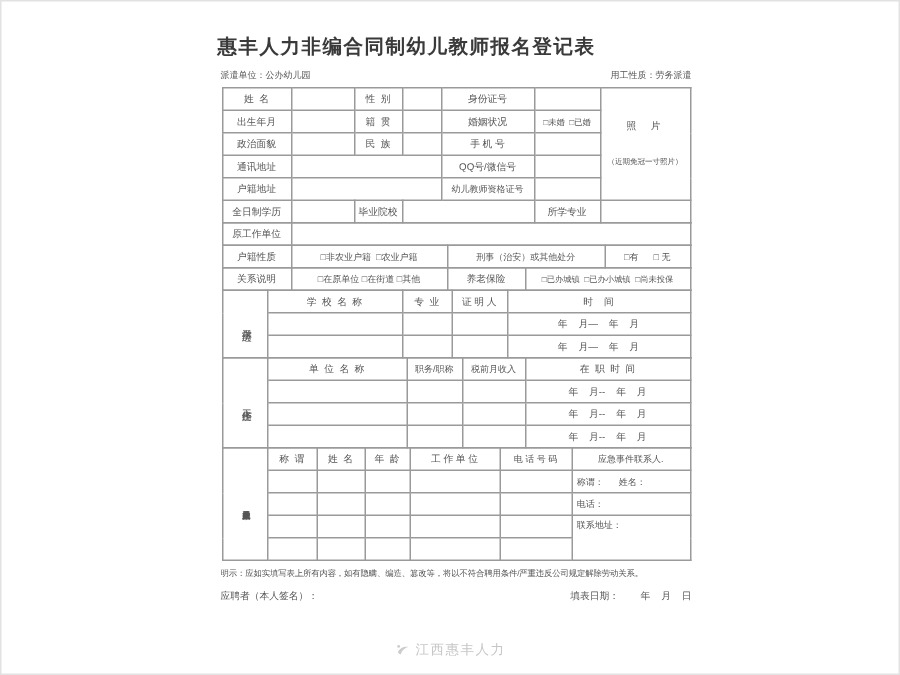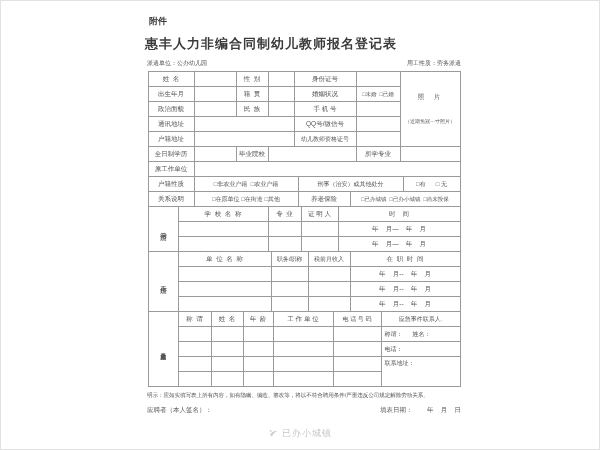--- a/index.html
+++ b/index.html
@@ -41,21 +41,20 @@
     color:#c6c6c6;font-size:9px;letter-spacing:1px;
   }
   .wicon{display:inline-block;width:11px;height:11px;}
 </style>
 </head>
 <body>
 
 <div id="canvas">
   <div id="sheet">
 
-    <div class="attachment">附件</div>
     <div class="title">惠丰人力非编合同制幼儿教师报名登记表</div>
 
     <div class="meta">
       <span>派遣单位：公办幼儿园</span>
       <span>用工性质：劳务派遣</span>
     </div>
 
     <table class="first">
       <colgroup>
           <col style="width:46px">
@@ -296,15 +295,15 @@
 
   </div>
 
   <div class="watermark">
     <span class="wicon">
       <svg viewBox="0 0 12 12" width="11" height="11">
         <path d="M2.5 7.5 C3.5 4.5, 7 3, 10 3.5 C7.5 4.5, 5.5 6, 4.5 9 C3.5 8.8, 2.8 8.3, 2.5 7.5 Z" fill="#cccccc"></path>
         <circle cx="3" cy="3.2" r="1" fill="#cccccc"></circle>
       </svg>
     </span>
-    <span>已办小城镇</span>
+    <span>江西惠丰人力</span>
   </div>
 </div>
 
 </body></html>

